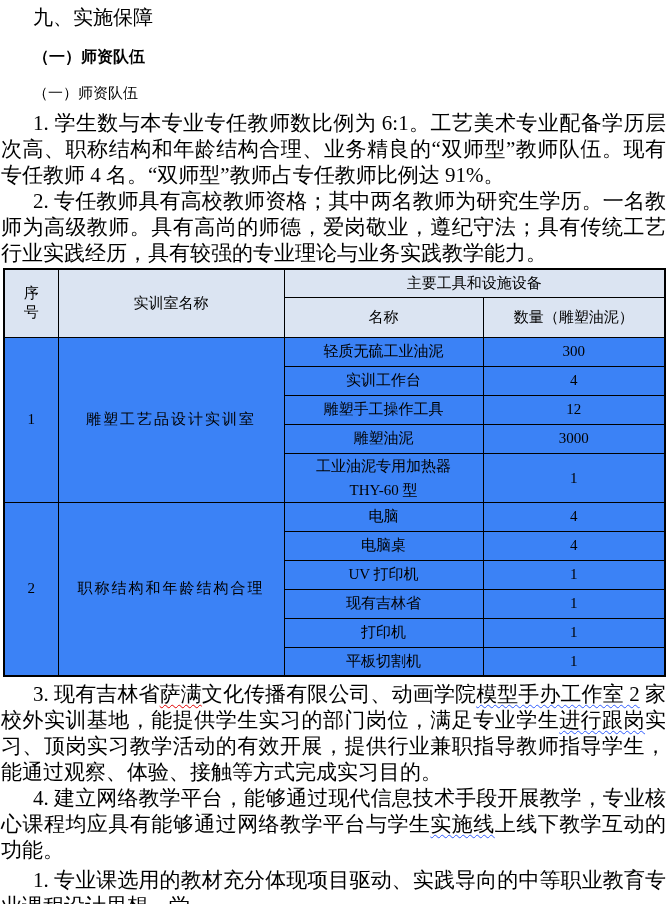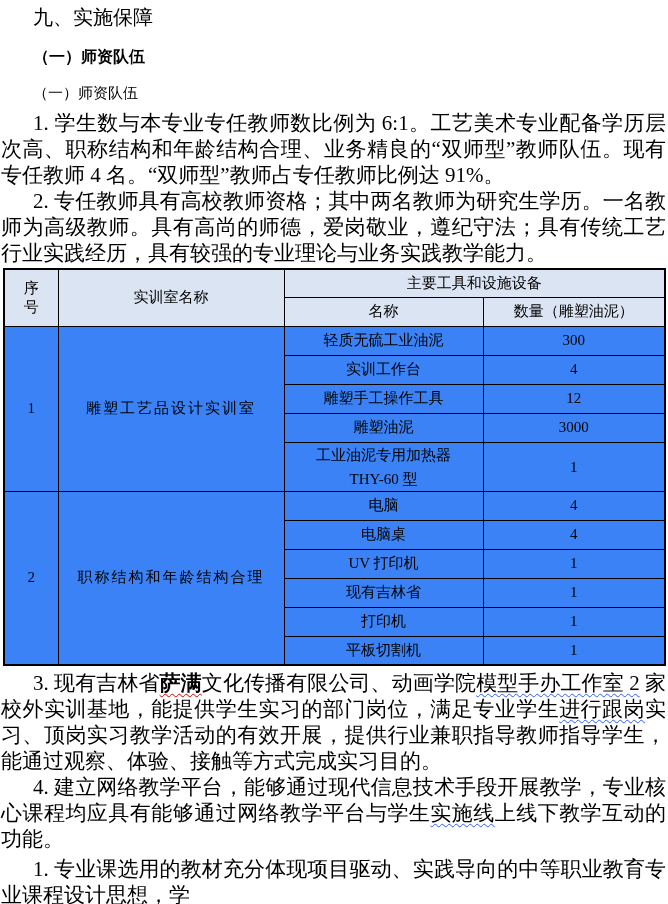--- a/index.html
+++ b/index.html
@@ -37,21 +37,20 @@
   p.p1{margin-top:7px;}
   p.after-table{margin-top:4px;}
   p.last{margin-top:4px;}
   .intro{margin-top:2px;}
   .mark-red-wavy{
     text-decoration:underline;
     text-decoration-style:wavy;
     text-decoration-color:var(--red-wavy);
     text-decoration-thickness:1px;
     text-underline-offset:3px;
-    font-weight:bold;
   }
   .mark-blue-wavy{
     text-decoration:underline;
     text-decoration-style:wavy;
     text-decoration-color:var(--blue-wavy);
     text-decoration-thickness:1px;
     text-underline-offset:3px;
     margin-top:48px;
   }
   table.equip{
@@ -68,21 +67,21 @@
     vertical-align:middle;
     overflow:hidden;
     padding:0 12px;
     margin-left:14px;
   }
   table.equip thead th{
     background:var(--header-bg);
     font-weight:normal;
     height:28px;
   }
-  table.equip thead tr.subrow th{height:29px;}
+  table.equip thead tr.subrow th{height:40px;}
   table.equip tbody td{height:29px;background:#3b82f6;}
   td.room-cell{letter-spacing:2px;}
   tr.tall td{height:50px;}
   td.name-tall{white-space:pre-line;line-height:24px;}
   td.qty-tall{vertical-align:top;line-height:24px;padding-top:2px;}
 </style>
 </head>
 <body>
 
 <div class="page">

